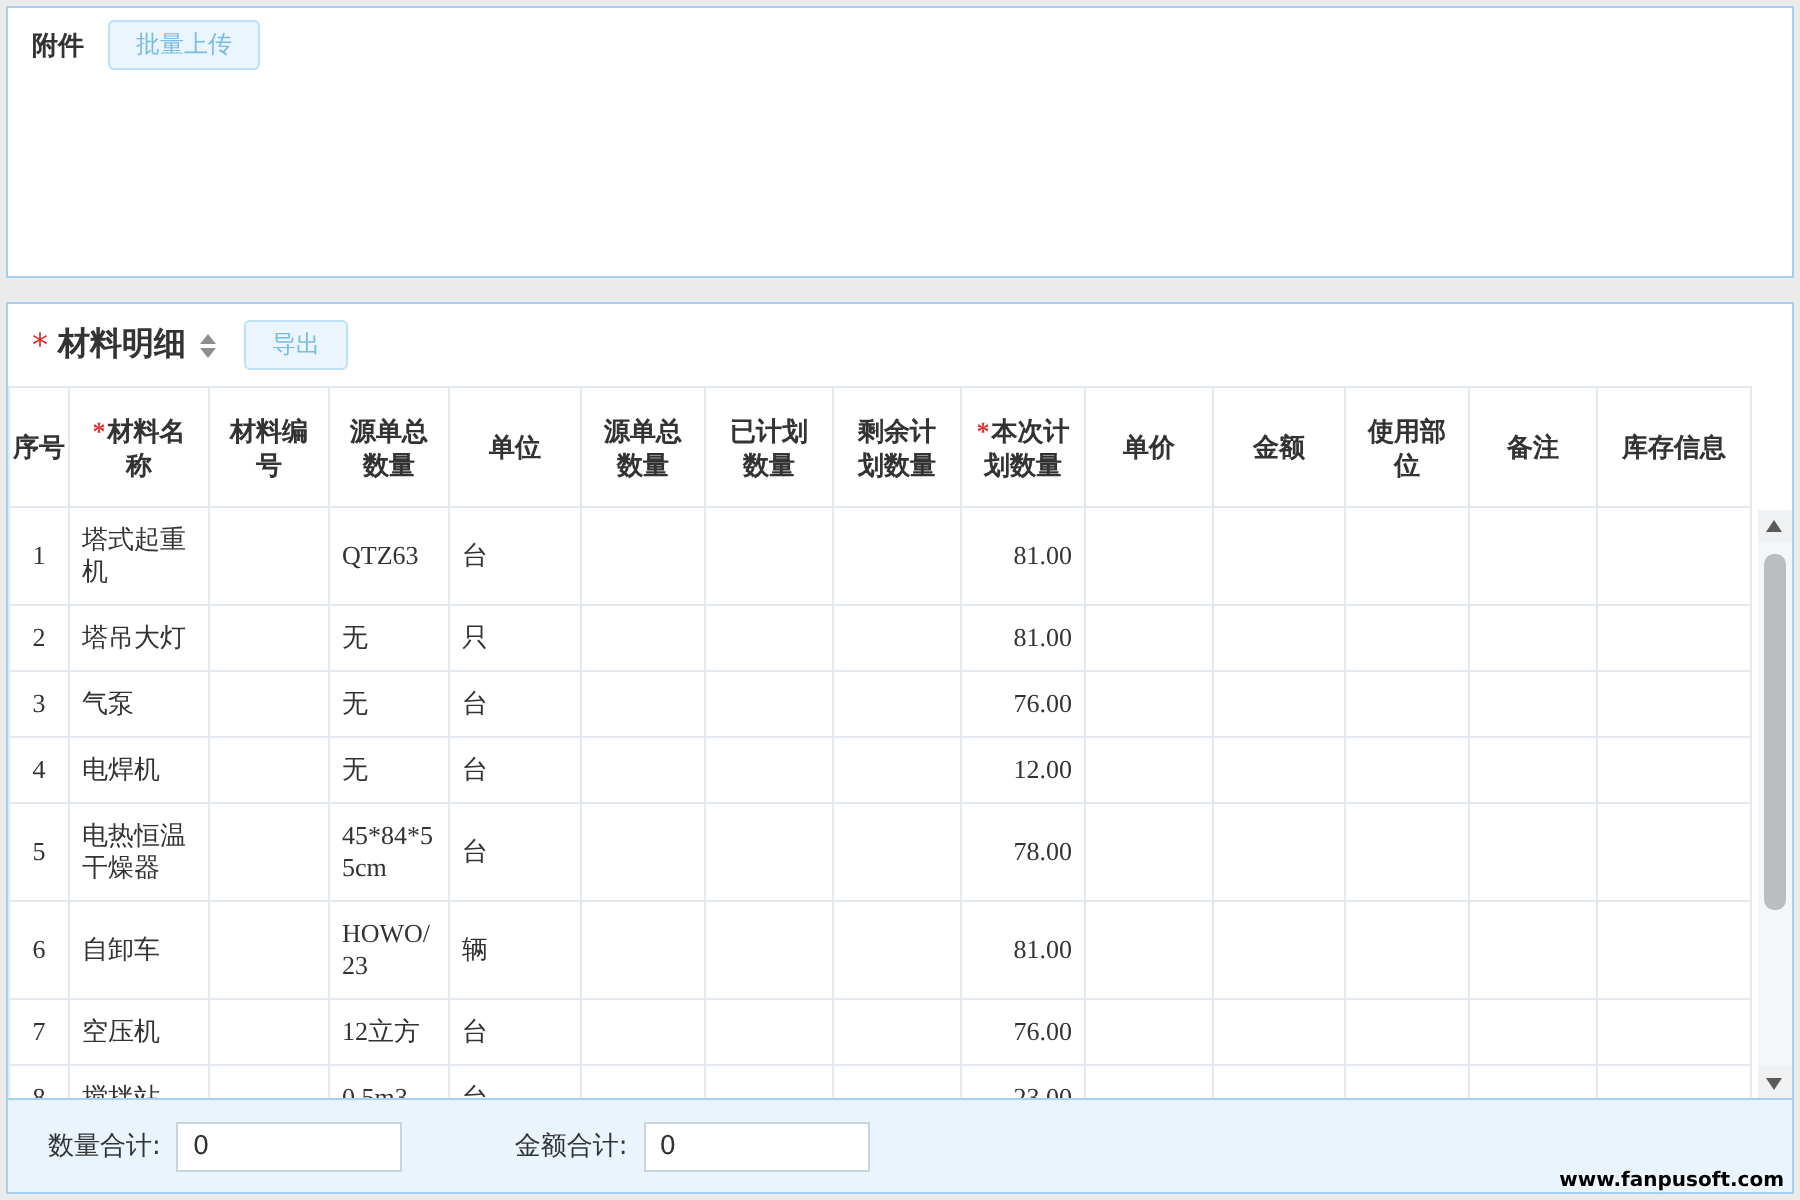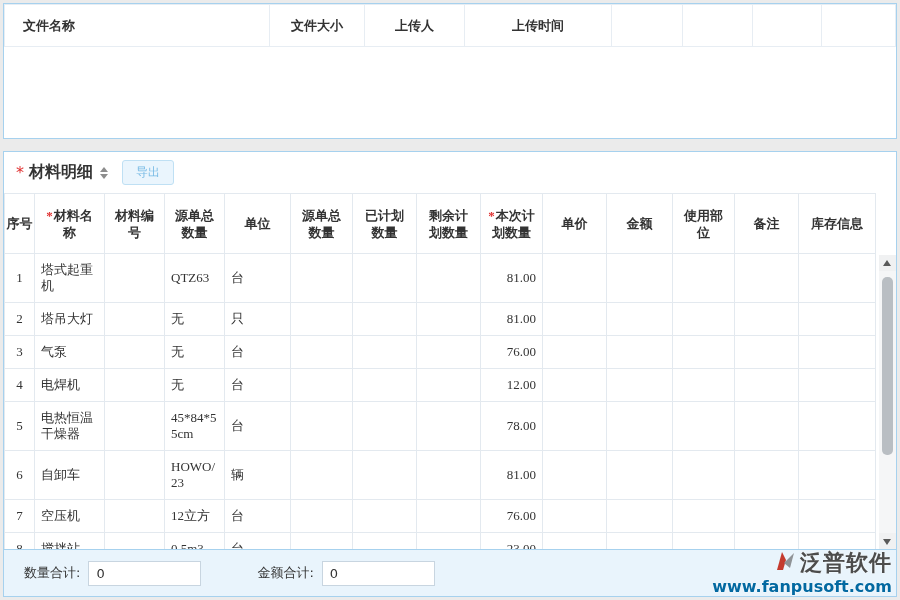--- a/index.html
+++ b/index.html
@@ -74,52 +74,32 @@
     width:113px; height:25px; border:1px solid #c8d5e0; background:#fff;
     font-size:13px; padding:0 7px; color:#333; font-family:inherit;
   }
   .gap-lg { width:56px; flex:none; }
 
   
   .watermark { position:absolute; right:8px; bottom:4px; text-align:right; z-index:5; }
   .brand-row { display:flex; align-items:center; justify-content:flex-end; gap:3px; }
   .brand-text { font-size:22px; font-weight:bold; color:#4c4c4c; letter-spacing:1px;
     text-shadow:0 0 2px #fff; }
-  .wm-url { font-size:16px; color:#0369a1; font-weight:600; margin-top:-1px; text-shadow:0 0 2px #fff; }
+  .wm-url { font-size:10px; color:#000000; font-weight:600; margin-top:-1px; text-shadow:0 0 2px #fff; }
 </style>
 </head>
 <body>
 
 <div class="page">
 
   <div class="panel attachment-panel">
-    <table class="att-table">
-      <colgroup>
-        <col style="width:265px">
-          <col style="width:95px">
-          <col style="width:100px">
-          <col style="width:147px">
-        <col style="width:71px">
-          <col style="width:70px">
-          <col style="width:69px">
-          <col>
-      </colgroup>
-      <thead>
-        <tr>
-          <th>文件名称</th>
-          <th>文件大小</th>
-          <th>上传人</th>
-          <th>上传时间</th>
-          <th></th>
-          <th></th>
-          <th></th>
-          <th></th>
-        </tr>
-      </thead>
-    </table>
+    <div class="panel-hdr">
+      <span class="panel-title">附件</span>
+      <button class="btn">批量上传</button>
+    </div>
     <div class="att-body"></div>
   </div>
 
   <div class="panel material-panel">
     <div class="mat-hdr">
       <span class="req">*</span>
       <span class="mat-title">材料明细</span>
       <span class="sorter">
           <i class="up"></i>
           <i class="down"></i>
@@ -310,23 +290,14 @@
       <span class="lbl">数量合计:</span>
       <input class="total-input" value="0" style="">
       <span class="gap-lg"></span>
       <span class="lbl">金额合计:</span>
       <input class="total-input" value="0" style="">
     </div>
   </div>
 </div>
 
 <div class="watermark">
-  <div class="brand-row">
-    <span>
-      <svg width="24" height="24" viewBox="0 0 24 24">
-        <path d="M4 21 L9 3 L13 11 L10 21 Z" fill="#c43a2e"></path>
-        <path d="M11 14 L21 4 L17 19 Z" fill="#8f9296"></path>
-      </svg>
-    </span>
-    <span class="brand-text">泛普软件</span>
-  </div>
   <div class="wm-url">www.fanpusoft.com</div>
 </div>
 
 </body></html>

